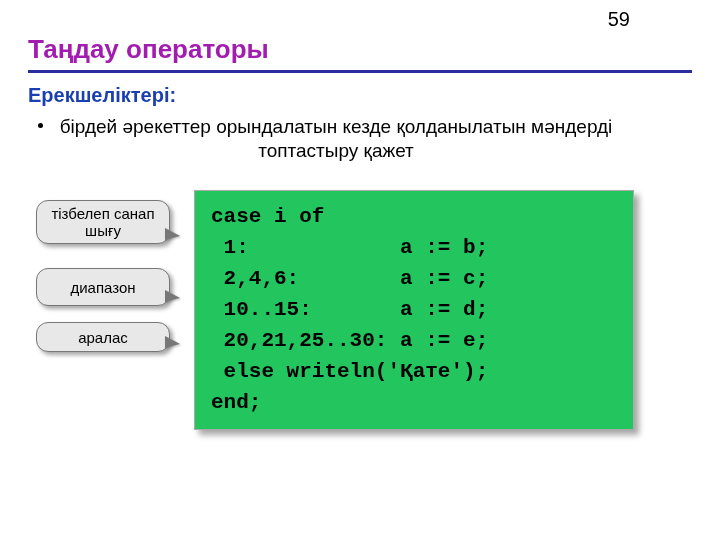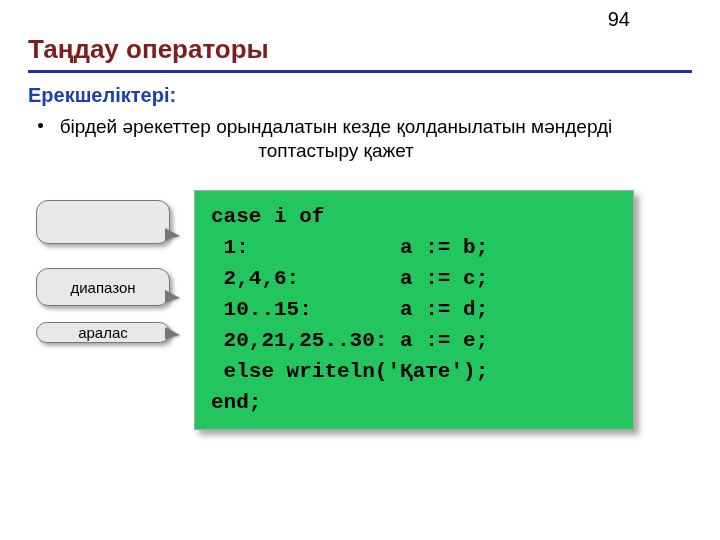--- a/index.html
+++ b/index.html
@@ -17,21 +17,21 @@
     right: 90px;
     font-size: 20px;
     color: #000;
   }
   .title {
     position: absolute;
     top: 34px;
     left: 28px;
     font-size: 26px;
     font-weight: bold;
-    color: #7f1d1d;
+    color: #a21caf;
   }
   .hr {
     position: absolute;
     top: 70px;
     left: 28px;
     width: 664px;
     height: 3px;
     background: #2c2ca0;
   }
   .subtitle {
@@ -92,21 +92,21 @@
     content:"";
     position:absolute;
     left:-15px; top:-8px;
     border-top: 8px solid transparent;
     border-bottom: 4px solid transparent;
     border-left: 15px solid #777;
     z-index:-1;
   }
   #c1 { top: 200px; height: 44px; line-height:1.15; padding:3px 4px;}
   #c2 { top: 268px; height: 38px; }
-  #c3 { top: 322px; height: 21px; }
+  #c3 { top: 322px; height: 30px; }
 
   
   .code-outer {
     position: absolute;
     top: 190px;
     left: 194px;
     width: 440px;
     height: 240px;
     background: #22c55e;
     border: 1px solid #aaa;
@@ -118,33 +118,34 @@
     font-size: 21px;
     font-weight: bold;
     color: #000;
     line-height: 1.48;
     white-space: pre;
   }
 </style>
 </head>
 <body>
 
-<div class="page-number">94</div>
+<div class="page-number">59</div>
 
 <div class="title">Таңдау операторы</div>
 <div class="hr"></div>
 
 <div class="subtitle">Ерекшеліктері:</div>
 
 <div class="bullet-row">
   <span class="bullet-dot"></span>
   <span>бірдей әрекеттер орындалатын кезде қолданылатын мәндерді топтастыру қажет</span>
 </div>
 
 <div id="c1" class="callout">
+  <span>тізбелеп санап шығу</span>
   <span class="tail"></span>
 </div>
 <div id="c2" class="callout">
   <span>диапазон</span>
   <span class="tail"></span>
 </div>
 <div id="c3" class="callout">
   <span>аралас</span>
   <span class="tail"></span>
 </div>

